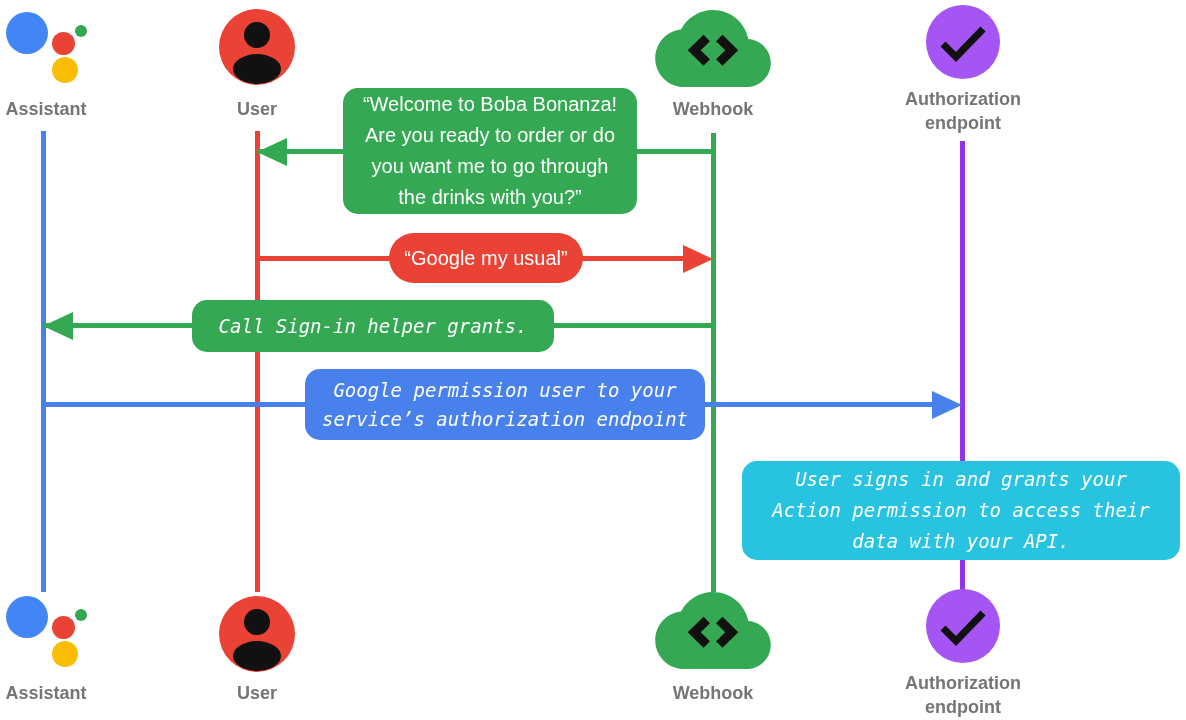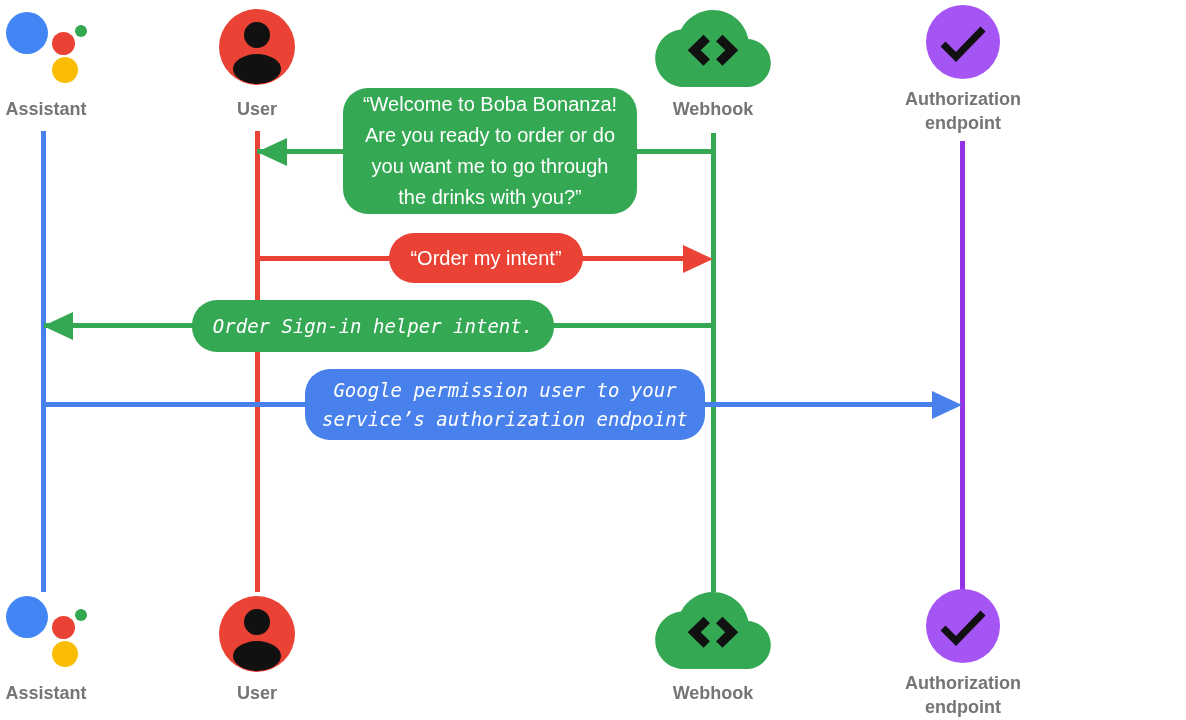--- a/index.html
+++ b/index.html
@@ -21,21 +21,21 @@
   .line-redirect{left:43px;top:402px;width:895px;background:#4880EC;}
 
   
   .ah{position:absolute;width:0;height:0;border-top:14px solid transparent;border-bottom:14px solid transparent;}
   .ah-left-welcome{left:257px;top:138px;border-right:30px solid #34A853;}
   .ah-right-order{left:683px;top:245px;border-left:30px solid #EA4335;}
   .ah-left-signin{left:43px;top:312px;border-right:30px solid #34A853;}
   .ah-right-redirect{left:932px;top:391px;border-left:30px solid #4880EC;}
 
   
-  .bubble{position:absolute;box-sizing:border-box;border-radius:25px;color:#ffffff;
+  .bubble{position:absolute;box-sizing:border-box;border-radius:15px;color:#ffffff;
           display:flex;align-items:center;justify-content:center;text-align:center;
           white-space:pre-line;}
   .speech{font-family:"Liberation Sans", sans-serif;}
   .code{font-family:"DejaVu Sans Mono","Liberation Mono",monospace;font-style:italic;}
   .b-welcome{left:343px;top:88px;width:294px;height:126px;background:#34A853;
              font-size:20px;line-height:31px;}
   .b-order{left:389px;top:233px;width:194px;height:50px;background:#EA4335;
            border-radius:25px;font-size:20px;}
   .b-signin{left:192px;top:300px;width:362px;height:52px;background:#34A853;font-size:19px;}
   .b-redirect{left:305px;top:369px;width:400px;height:71px;background:#4880EC;
@@ -101,24 +101,27 @@
   <div class="msg-line line-signin"></div>
   <div class="ah ah-left-signin"></div>
 
   <div class="msg-line line-redirect"></div>
   <div class="ah ah-right-redirect"></div>
 
   <div class="bubble speech b-welcome">“Welcome to Boba Bonanza!
 Are you ready to order or do
 you want me to go through
 the drinks with you?”</div>
-  <div class="bubble speech b-order">“Order my intent”</div>
-  <div class="bubble code b-signin">Order Sign-in helper intent.</div>
+  <div class="bubble speech b-order">“Google my usual”</div>
+  <div class="bubble code b-signin">Call Sign-in helper grants.</div>
   <div class="bubble code b-redirect">Google permission user to your
 service’s authorization endpoint</div>
+  <div class="bubble code b-grant">User signs in and grants your
+Action permission to access their
+data with your API.</div>
 
   <div class="ga-icon ga-top">
     <span class="ga-blue"></span>
     <span class="ga-red"></span>
     <span class="ga-green"></span>
     <span class="ga-yellow"></span>
   </div>
 
   <div class="user-icon user-top">
     <span class="head"></span>

